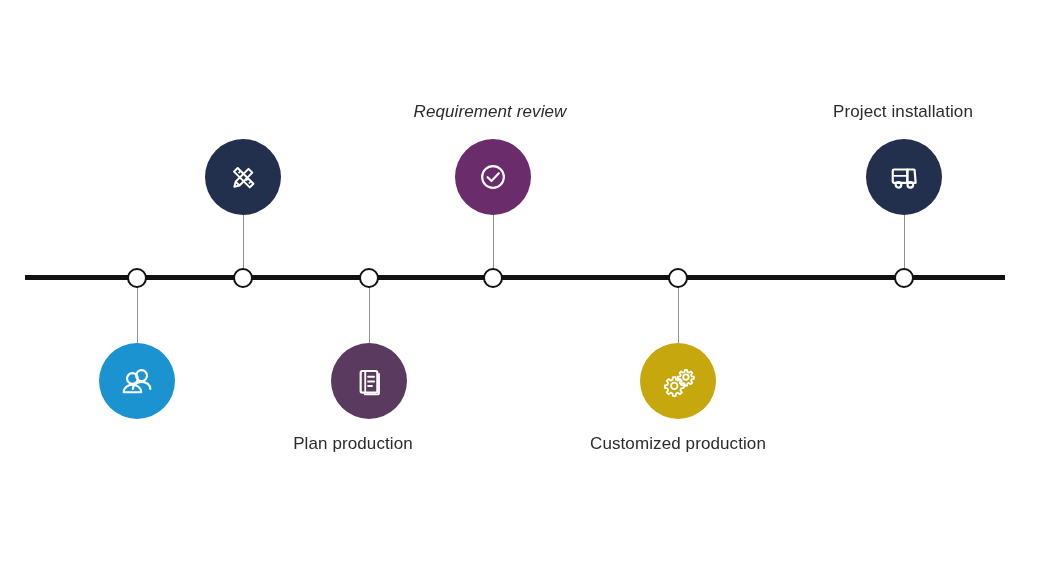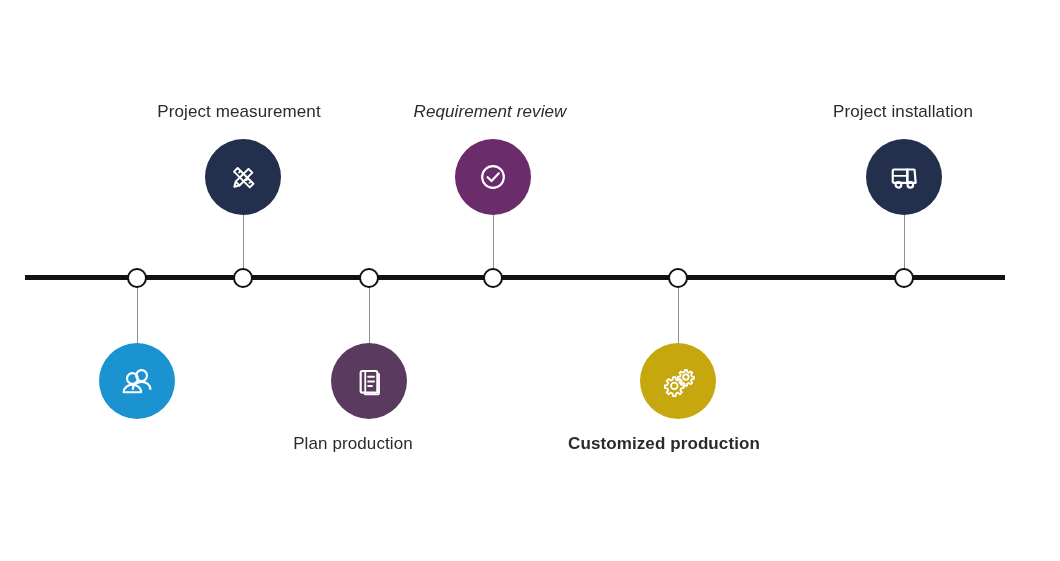--- a/index.html
+++ b/index.html
@@ -109,21 +109,20 @@
           <path d="M22.0 22.8 L24.4 20.4" stroke-width="2"></path>
           <path d="M27.6 28.4 L30.0 26.0" stroke-width="2"></path>
           <path d="M31.0 31.8 L33.4 29.4" stroke-width="2"></path>
 
           <path d="M13.6 35.8 L15.2 29.6 L30.6 14.2 L35.2 18.8 L19.8 34.2 Z"></path>
           <path d="M15.2 29.6 L19.8 34.2"></path>
         </g>
       </svg>
     </span>
   </div>
-  <div class="label" style="left:239px; top:102px;">Project measurement</div>
 
   <div class="stem" style="left:369px; top:278px; height:65px;"></div>
   <div class="axis-node" style="left:369px; top:278px;"></div>
   <div class="bubble" style="left:369px; top:343px; background:#5a3a5e;">
     <span>
       <svg viewBox="0 0 48 48" fill="none" stroke="#ffffff" stroke-width="2.6" stroke-linecap="round" stroke-linejoin="round">
         <path d="M16 12 h16 a2 2 0 0 1 2 2 v22 a2 2 0 0 1 -2 2 h-16 a2 2 0 0 1 -2 -2 v-22 a2 2 0 0 1 2 -2 z"></path>
         <path d="M19.5 12 v26" stroke-width="2.2"></path>
         <path d="M36 15.5 v22.5 a2 2 0 0 1 -2 2 h-15" stroke-width="2.2"></path>
         <path d="M23 19 h7" stroke-width="2.4"></path>
@@ -153,21 +152,21 @@
       <svg viewBox="0 0 48 48" fill="none" stroke="#ffffff" stroke-width="2.2" stroke-linecap="round" stroke-linejoin="round">
 
         <path d="M32.2 10.6 l2.6 0 .45 2.6 1.9 .8 2.15-1.5 1.85 1.85 -1.5 2.15 .8 1.9 2.6 .45 0 2.6 -2.6 .45 -.8 1.9 1.5 2.15 -1.85 1.85 -2.15-1.5 -1.9 .8 -.45 2.6 -2.6 0 -.45-2.6 -1.9-.8 -2.15 1.5 -1.85-1.85 1.5-2.15 -.8-1.9 -2.6-.45 0-2.6 2.6-.45 .8-1.9 -1.5-2.15 1.85-1.85 2.15 1.5 1.9-.8 z"></path>
         <circle cx="33.5" cy="19.3" r="3.3"></circle>
 
         <path d="M18.0 19.4 l3.1 0 .55 3.1 2.25 .95 2.55-1.8 2.2 2.2 -1.8 2.55 .95 2.25 3.1 .55 0 3.1 -3.1 .55 -.95 2.25 1.8 2.55 -2.2 2.2 -2.55-1.8 -2.25 .95 -.55 3.1 -3.1 0 -.55-3.1 -2.25-.95 -2.55 1.8 -2.2-2.2 1.8-2.55 -.95-2.25 -3.1-.55 0-3.1 3.1-.55 .95-2.25 -1.8-2.55 2.2-2.2 2.55 1.8 2.25-.95 z"></path>
         <circle cx="19.55" cy="29.9" r="3.9"></circle>
       </svg>
     </span>
   </div>
-  <div class="label" style="left:664px; top:434px;font-weight:bold;">Customized production</div>
+  <div class="label" style="left:678px; top:434px;">Customized production</div>
 
   <div class="stem" style="left:904px; top:215px; height:63px;"></div>
   <div class="axis-node" style="left:904px; top:278px;"></div>
   <div class="bubble" style="left:904px; top:139px; background:#22304d;">
     <span>
       <svg viewBox="0 0 48 48" fill="none" stroke="#ffffff" stroke-width="2.6" stroke-linecap="round" stroke-linejoin="round">
         <path d="M12 15 h16 v16 h-16 a1.5 1.5 0 0 1 -1.5 -1.5 v-13 a1.5 1.5 0 0 1 1.5 -1.5 z"></path>
         <path d="M28 15 l7.5 0 a1.5 1.5 0 0 1 1.2 .6 L38 31 h-10 z"></path>
         <path d="M12 22.6 h16" stroke-width="2.2"></path>
         <circle cx="17.3" cy="33.4" r="3.4"></circle>

